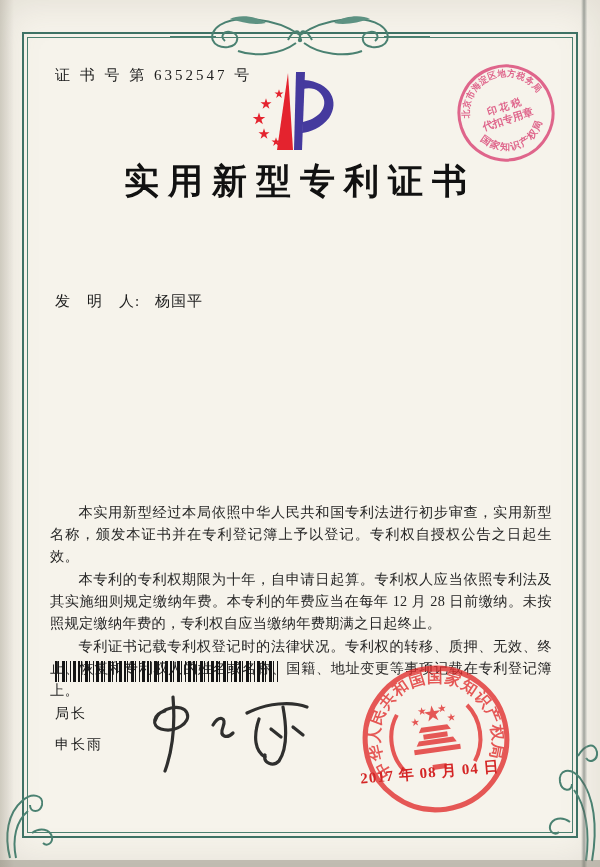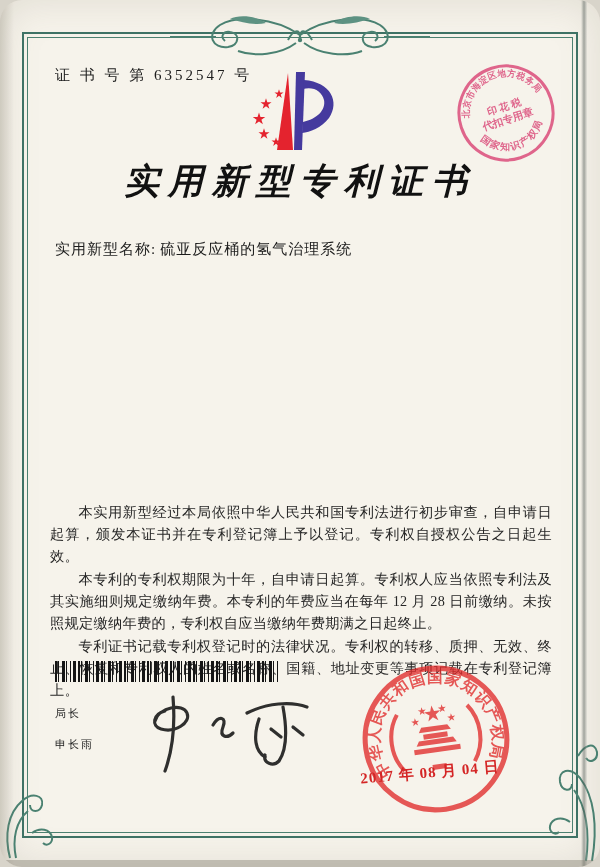--- a/index.html
+++ b/index.html
@@ -2,51 +2,50 @@
 <html><head>
 <meta charset="utf-8">
 <style>
   html,body{margin:0;padding:0;background:#d8d4ca;}
   .page{
     position:relative;width:600px;height:867px;margin:0 auto;
     background:#f6f3eb;
     font-family:"Liberation Serif","DejaVu Serif",serif;
     color:#1c1c1c;overflow:hidden;
     box-shadow:inset 0 0 40px rgba(120,110,90,.18);
-    border-radius:22px;
   }
   
   .frame{position:absolute;left:22px;top:32px;width:552px;height:802px;border:2px solid #3e7265;}
   .frame-inner{position:absolute;inset:3px;border:1px solid #4b8070;}
   
   .orn-top{position:absolute;left:170px;top:13px;width:260px;height:46px;}
   .orn-bl{position:absolute;left:2px;top:763px;width:55px;height:98px;}
   .orn-br{position:absolute;left:545px;top:726px;width:55px;height:138px;}
   
   .cert-no{position:absolute;left:55px;top:66px;font-size:15px;letter-spacing:3px;}
   .logo{position:absolute;left:247px;top:56px;width:100px;height:104px;}
   .tax-stamp{position:absolute;left:443px;top:50px;width:126px;height:126px;opacity:.85;}
   .title{position:absolute;left:0;top:158px;width:100%;text-align:center;
-         font-size:35px;font-weight:bold;letter-spacing:9px;color:#111;font-style:italic;}
+         font-size:35px;font-weight:bold;letter-spacing:9px;color:#111;}
   .field{position:absolute;left:55px;font-size:15px;letter-spacing:1px;white-space:nowrap;}
   .field .lbl{display:inline-block;min-width:96px;}
   .field .val{margin-left:4px;}
   .f0{top:240px}.f1{top:292px}.f2{top:339px}.f3{top:387px}.f4{top:432px}.f5{top:479px}
   .body-text{position:absolute;left:50px;top:501px;width:502px;font-size:14.2px;
              line-height:22px;text-align:justify;color:#262626;letter-spacing:.3px;}
   .body-text p{margin:0 0 1px 0;text-indent:2em;}
   .barcode{position:absolute;left:55px;top:661px;width:224px;height:21px;
     background-image:repeating-linear-gradient(90deg,
       #151515 0 2px,transparent 2px 3px,
       #151515 3px 4px,transparent 4px 7px,
       #151515 7px 10px,transparent 10px 11px,
       #151515 11px 12px,transparent 12px 15px,
       #151515 15px 16px,transparent 16px 18px,
       #151515 18px 21px,transparent 21px 23px);}
-  .signer{position:absolute;left:55px;top:698px;font-size:11px;line-height:31px;letter-spacing:2px;}
+  .signer{position:absolute;left:55px;top:698px;font-size:14px;line-height:31px;letter-spacing:2px;}
   .signature{position:absolute;left:125px;top:686px;width:210px;height:94px;}
   .seal{position:absolute;left:350px;top:653px;width:172px;height:172px;opacity:.9;}
   .seal-date{position:absolute;left:360px;top:762px;width:170px;text-align:left;
              color:#d42525;font-weight:bold;font-size:15px;letter-spacing:1px;
              transform:rotate(-5deg);}
   .footer{position:absolute;left:0;top:805px;width:100%;text-align:center;font-size:12.5px;letter-spacing:1px;color:#333;}
   
   .scan-right{position:absolute;left:581px;top:0;width:6px;height:867px;
     background:linear-gradient(90deg,rgba(90,100,95,0),rgba(80,90,85,.5),rgba(200,200,195,.25));}
   .scan-bottom{position:absolute;left:0;top:860px;width:600px;height:7px;background:#8a8478;opacity:.45;}
@@ -121,26 +120,26 @@
       <text font-size="9.5" font-weight="bold" letter-spacing="1">
         <textPath href="#taxArcBottom" startOffset="2" textLength="78" lengthAdjust="spacingAndGlyphs">国家知识产权局</textPath>
       </text>
       <text x="63" y="60" text-anchor="middle" font-size="10" font-weight="bold">印 花 税</text>
       <text x="63" y="73" text-anchor="middle" font-size="10.5" font-weight="bold">代扣专用章</text>
     </g>
   </svg>
 
   <div class="title">实用新型专利证书</div>
 
-  <div class="field f0">
-    <span class="lbl">实用新型名称:</span><span class="val">硫亚反应桶的氢气治理系统</span>
+  <div class="field f1">
+    <span class="lbl">发　明　人:</span><span class="val">杨国平</span>
   </div>
 
   <div class="body-text">
-    <p>本实用新型经过本局依照中华人民共和国专利法进行初步审查，自申请日起算，颁发本证书并在专利登记簿上予以登记。专利权自授权公告之日起生效。</p>
+    <p>本实用新型经过本局依照中华人民共和国专利法进行初步审查，实用新型名称，颁发本证书并在专利登记簿上予以登记。专利权自授权公告之日起生效。</p>
     <p>本专利的专利权期限为十年，自申请日起算。专利权人应当依照专利法及其实施细则规定缴纳年费。本专利的年费应当在每年 12 月 28 日前缴纳。未按照规定缴纳年费的，专利权自应当缴纳年费期满之日起终止。</p>
     <p>专利证书记载专利权登记时的法律状况。专利权的转移、质押、无效、终止、恢复和专利权人的姓名或名称、国籍、地址变更等事项记载在专利登记簿上。</p>
   </div>
 
   <div class="barcode"></div>
 
   <div class="signer">
     <div>局长</div>
     <div>申长雨</div>
   </div>

